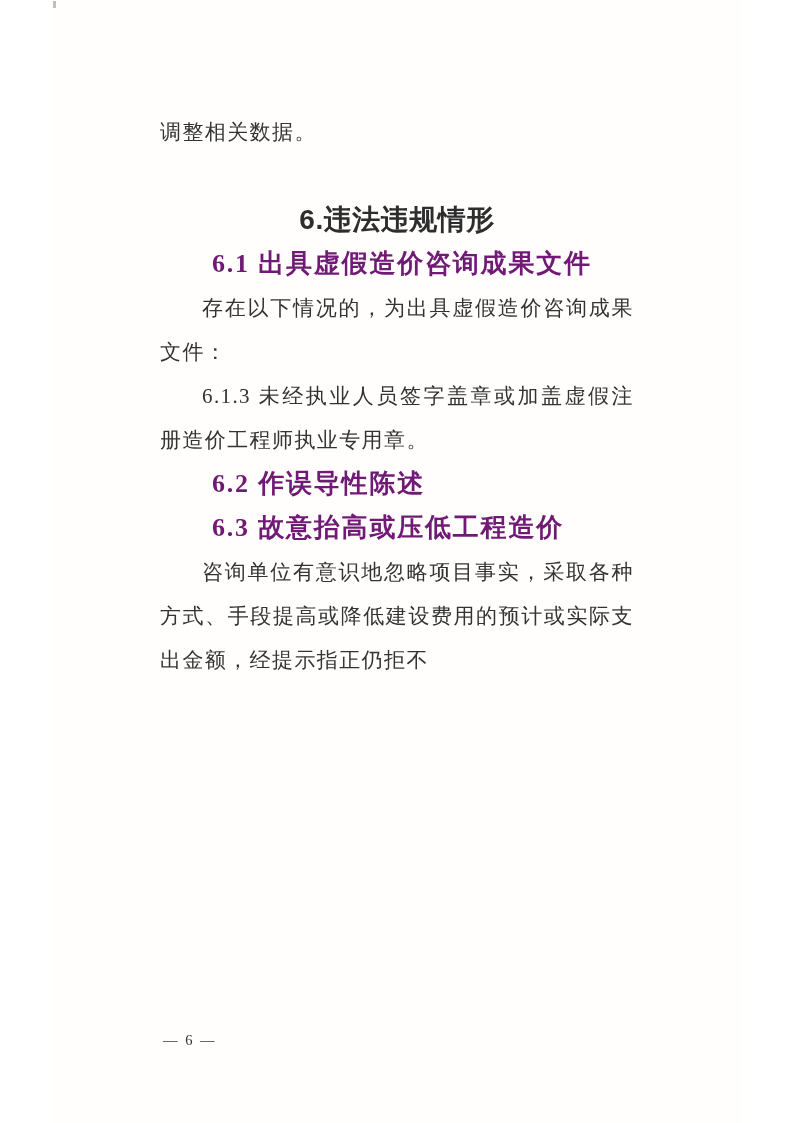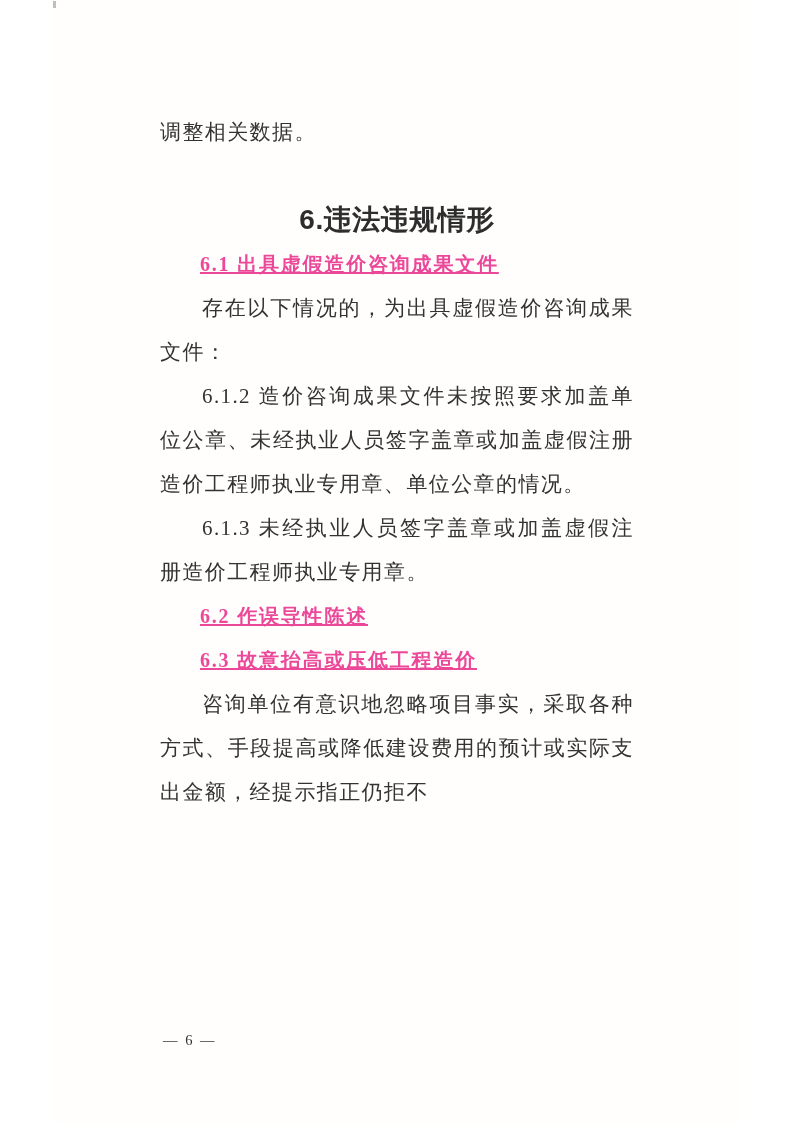--- a/index.html
+++ b/index.html
@@ -36,27 +36,26 @@
     font-family: "Liberation Sans", "DejaVu Sans", sans-serif;
     font-weight: 600;
     font-size: 28px;
     line-height: 44px;
     letter-spacing: 0.5px;
     text-align: center;
     color: #2d2d2d;
   }
   h2.section-heading {
     margin: 0;
-    font-size: 20px;
+    font-size: 26px;
     line-height: 44px;
     font-weight: 700;
     letter-spacing: 1.8px;
     text-indent: 2em;
-    color: #ec4899;
-    text-decoration: underline;
+    color: #701a75;
   }
   .page-number {
     position: absolute;
     left: 110px;
     top: 1030px;
     font-size: 14.5px;
     line-height: 20px;
     letter-spacing: 2px;
     color: #333333;
     font-family: "Liberation Serif", "DejaVu Serif", serif;
@@ -78,21 +77,20 @@
 
   <p class="body-text no-indent">调整相关数据。</p>
 
   <h1 class="chapter-heading">6.违法违规情形</h1>
 
   <h2 class="section-heading">6.1  出具虚假造价咨询成果文件</h2>
 
   <p class="body-text">存在以下情况的，为出具虚假造价咨询成果文件：</p>
 
 
-  <p class="body-text">6.1.2 造价咨询成果文件未按照要求加盖单位公章、未经执业人员签字盖章或加盖虚假注册造价工程师执业专用章、单位公章的情况。</p>
 
   <p class="body-text">6.1.3 未经执业人员签字盖章或加盖虚假注册造价工程师执业专用章。</p>
 
   <h2 class="section-heading">6.2  作误导性陈述</h2>
 
 
   <h2 class="section-heading">6.3  故意抬高或压低工程造价</h2>
 
   <p class="body-text">咨询单位有意识地忽略项目事实，采取各种方式、手段提高或降低建设费用的预计或实际支出金额，经提示指正仍拒不</p>
 

